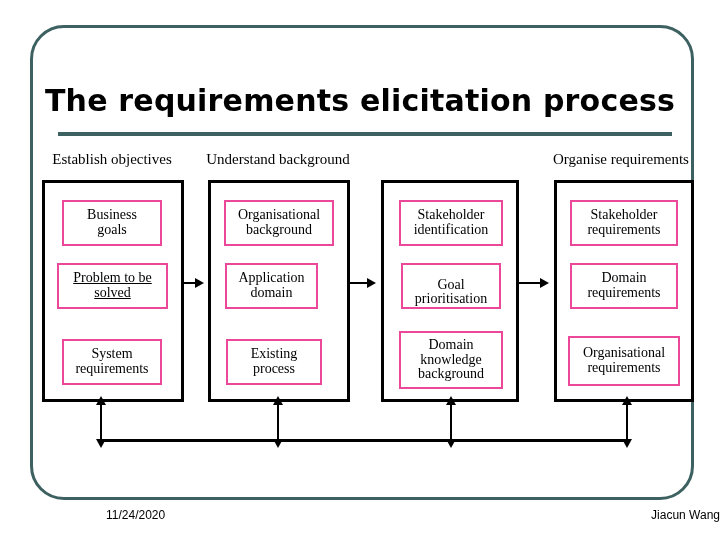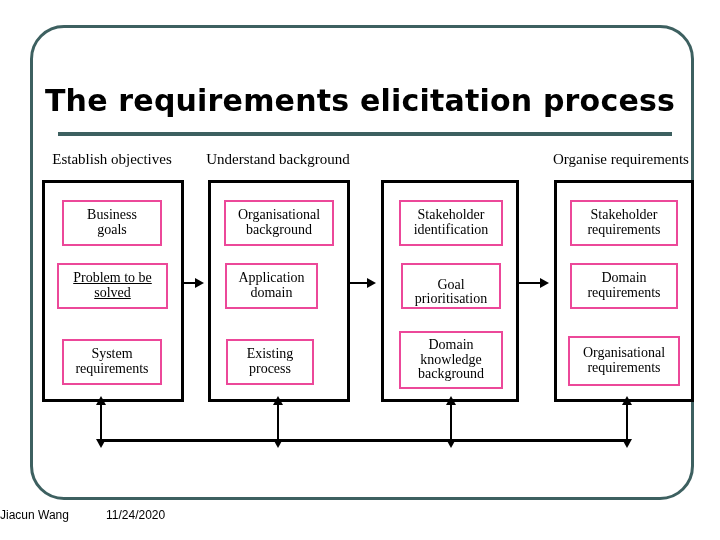--- a/index.html
+++ b/index.html
@@ -150,21 +150,21 @@
   
   .footer-text {
     position: absolute;
     top: 508px;
     font-family: "Liberation Sans", sans-serif;
     font-size: 12px;
     color: #000000;
     white-space: nowrap;
   }
   #footer-date  { left: 106px; }
-  #footer-author{ left: 0; width: 720px; text-align: left; }
+  #footer-author{ left: 0; width: 720px; text-align: right; }
   #footer-page  { left: 0; width: 1205px; text-align: right; }
 </style>
 </head>
 <body>
 
 <div id="slide">
 
   <div id="frame"></div>
 
   <div id="title">The requirements elicitation process</div>
@@ -202,21 +202,21 @@
         <span>Organisational</span>
         <span>background</span>
       </div>
     </div>
     <div class="node" style="left:225px; top:263px; width:93px; height:46px;">
       <div>
         <span>Application</span>
         <span>domain</span>
       </div>
     </div>
-    <div class="node" style="left:226px; top:339px; width:88px; height:46px;">
+    <div class="node" style="left:226px; top:339px; width:96px; height:46px;">
       <div>
         <span>Existing</span>
         <span>process</span>
       </div>
     </div>
 
     <div class="col-outer" style="left:381px; top:180px; width:138px; height:222px;"></div>
     <div class="node" style="left:399px; top:200px; width:104px; height:46px;">
       <div>
         <span>Stakeholder</span>

